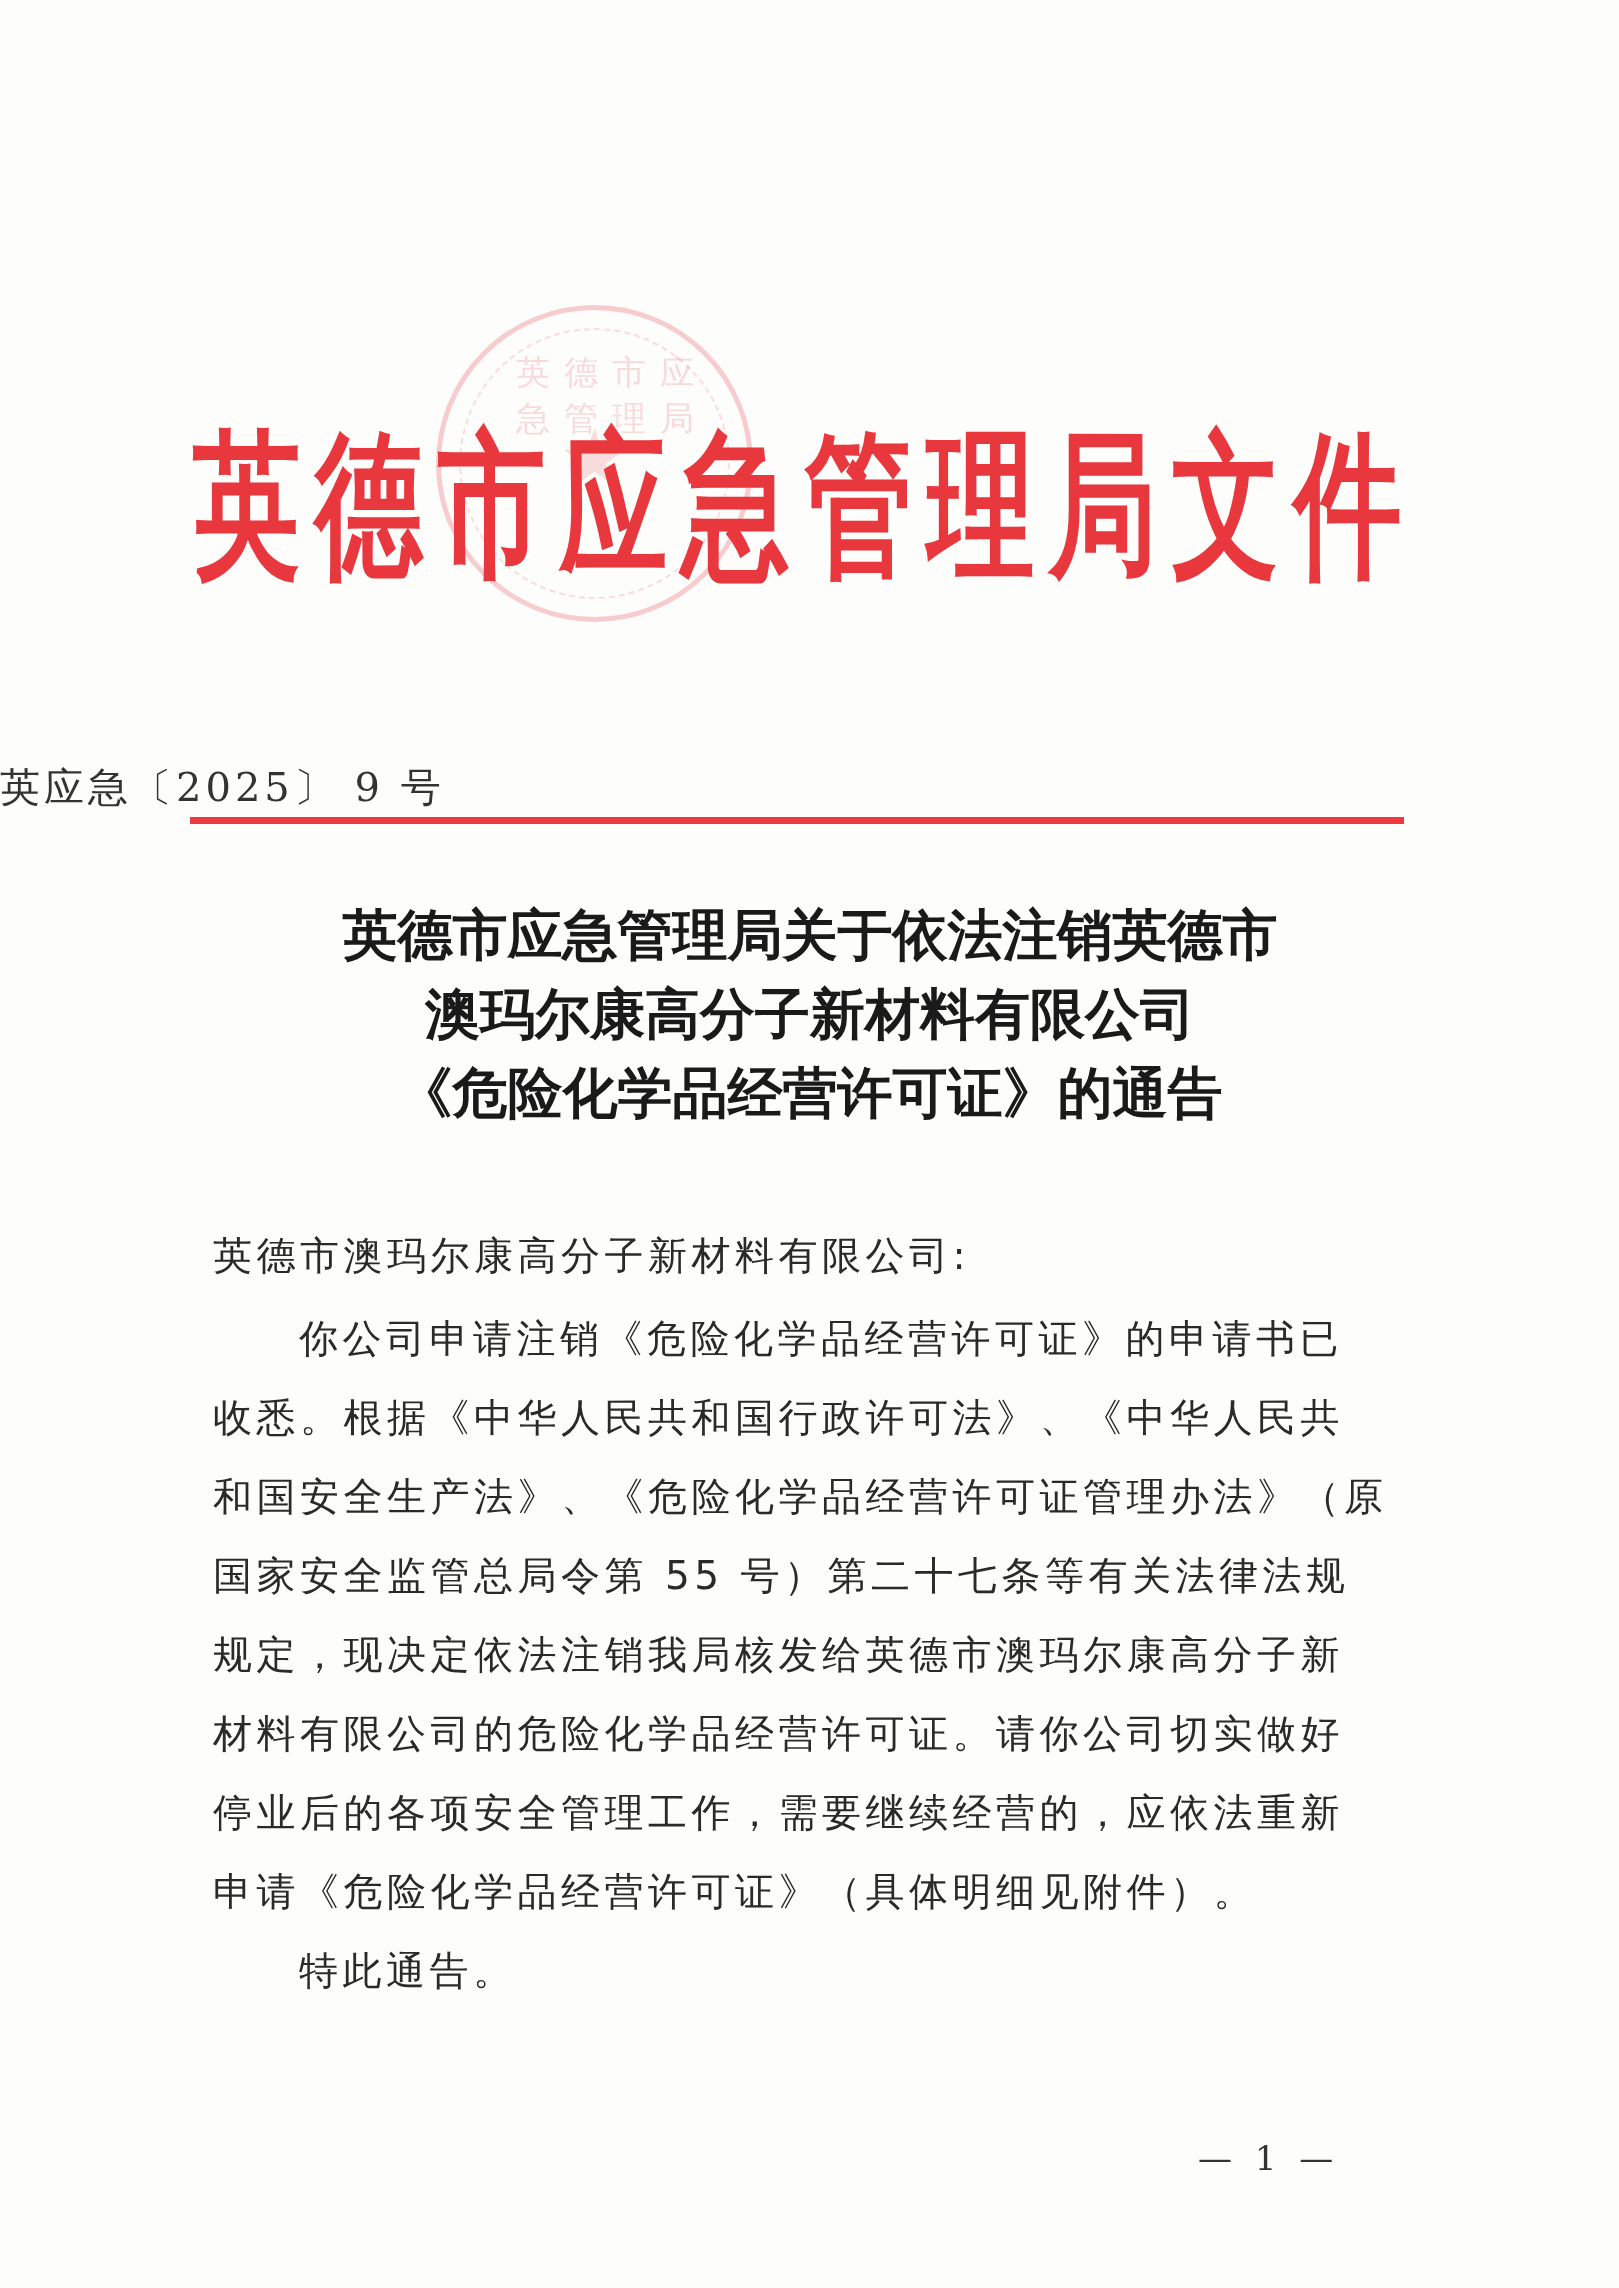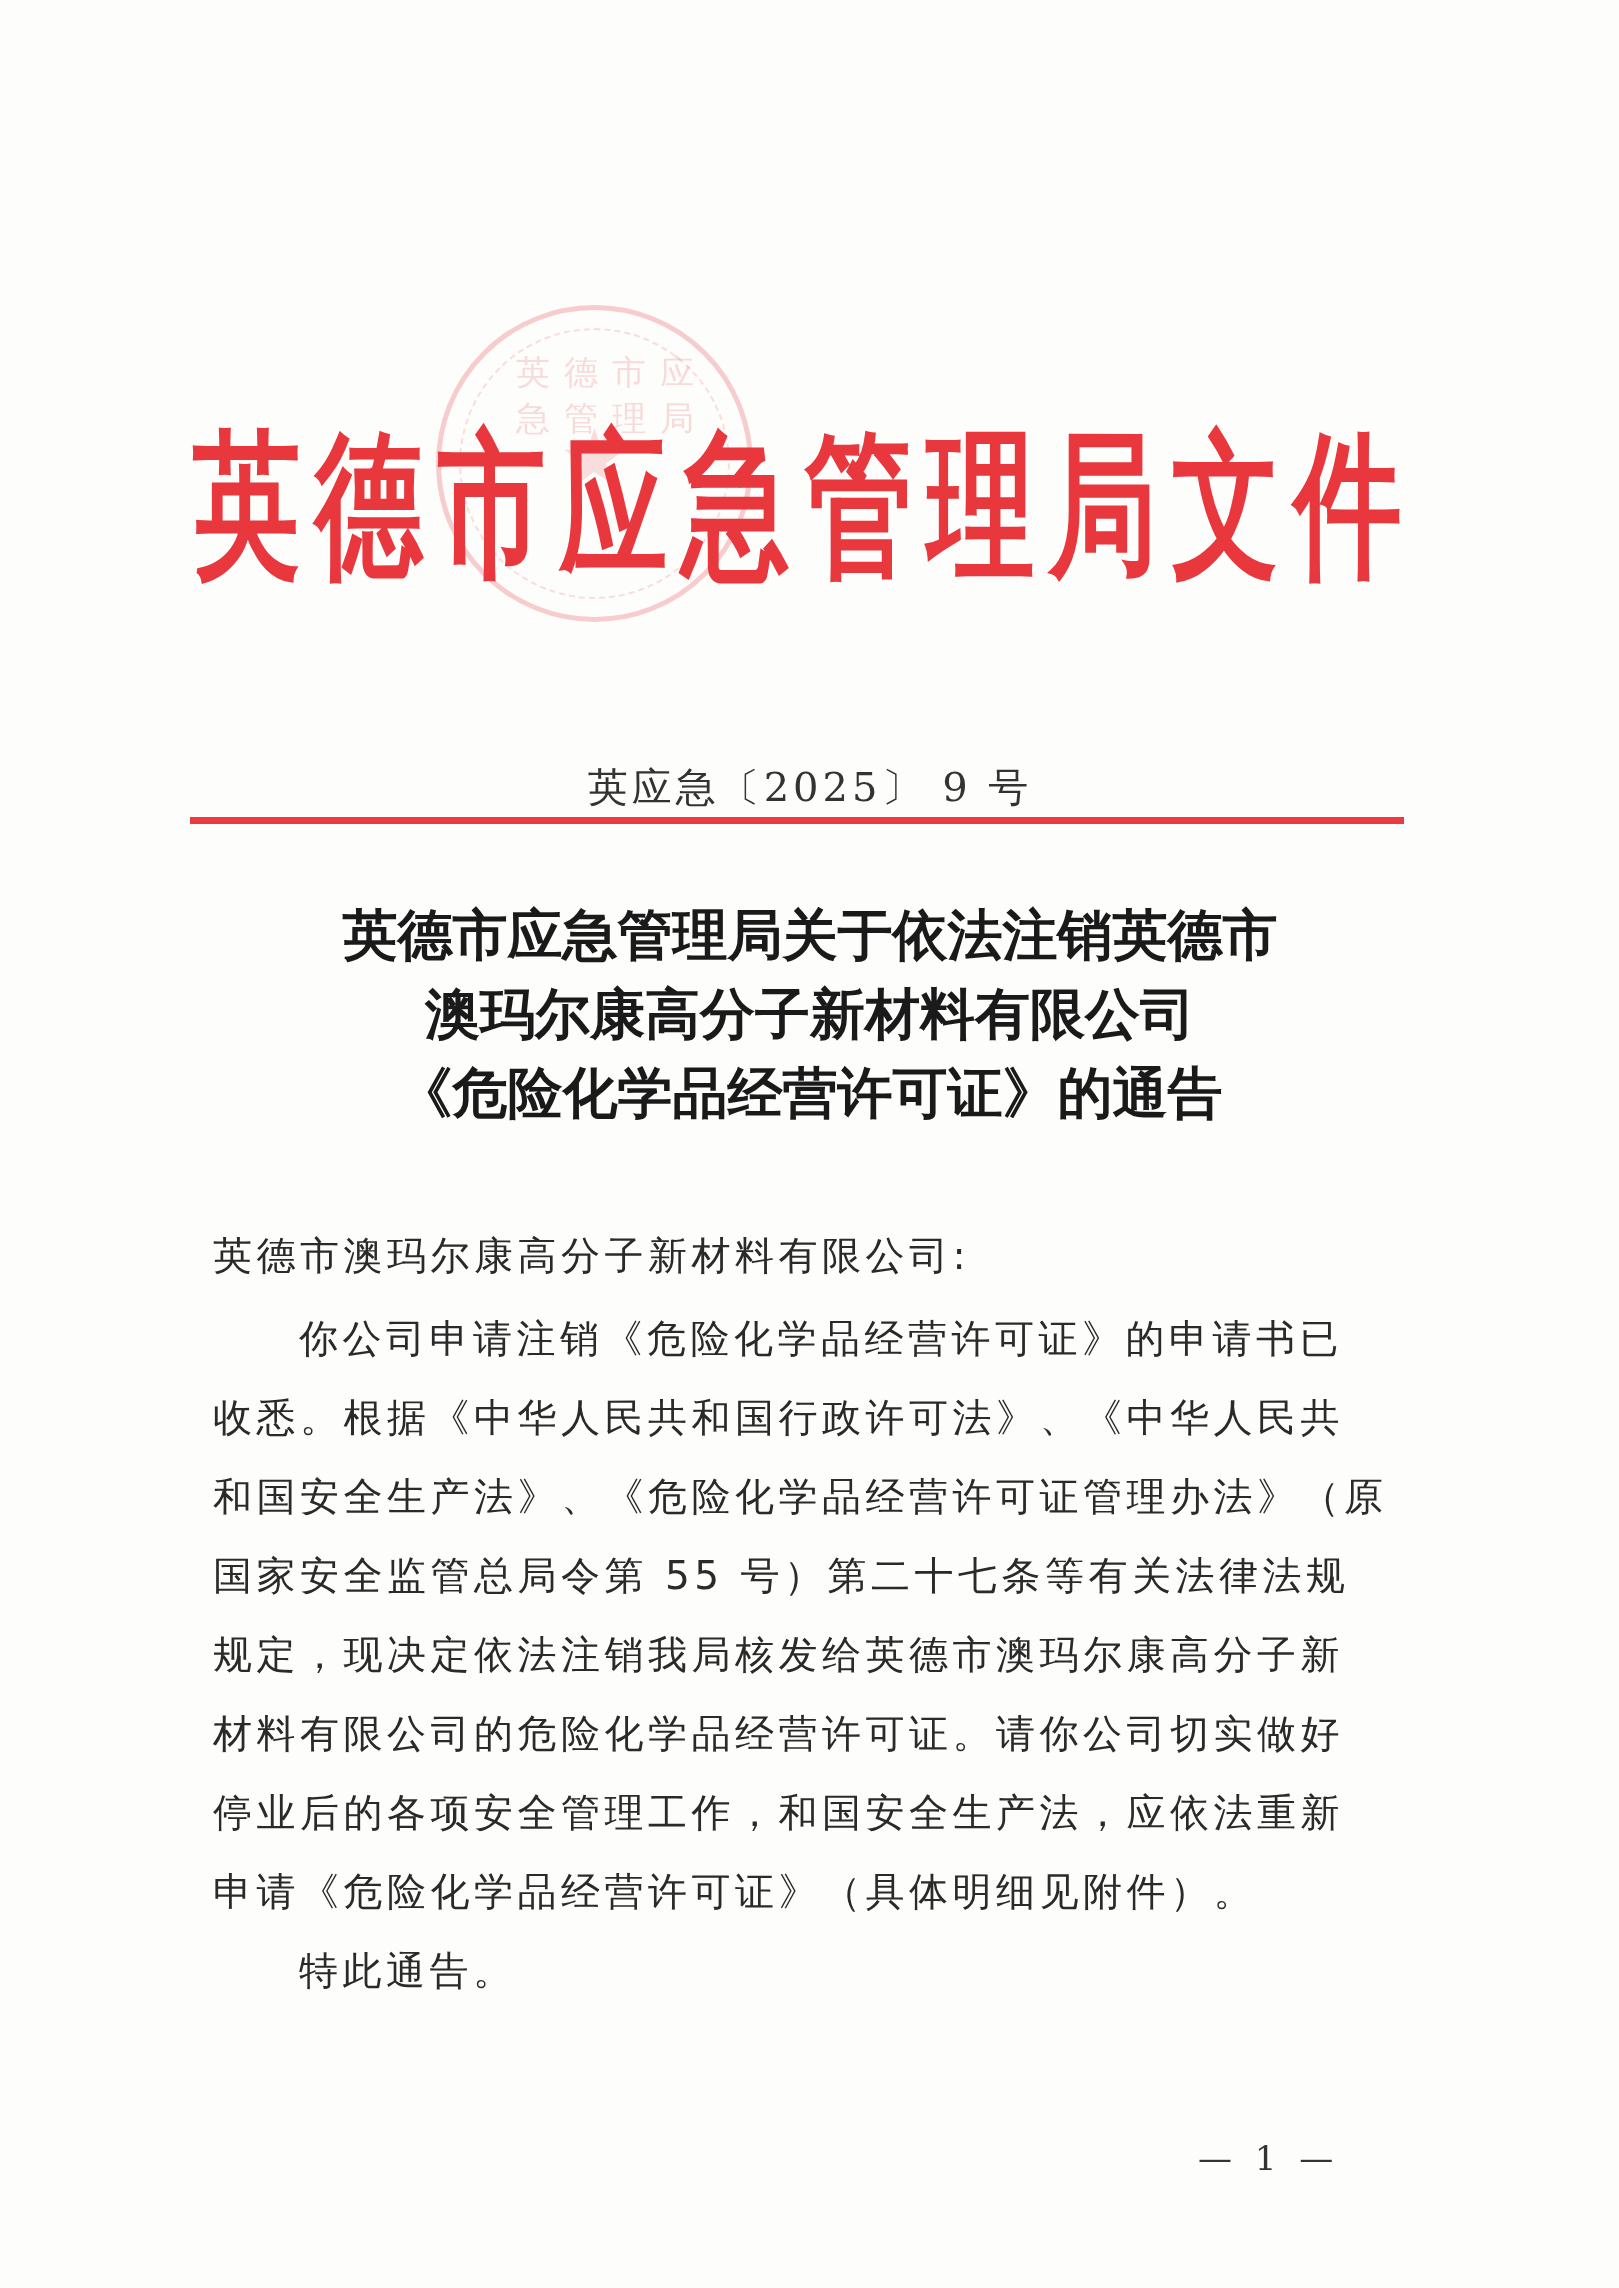--- a/index.html
+++ b/index.html
@@ -56,21 +56,21 @@
     font-family: "DejaVu Serif", serif;
     font-weight: bold;
     font-size: 117px;
     line-height: 1;
     transform: scaleY(1.35) scaleX(0.92);
     transform-origin: center;
   }
 
   .doc-number {
     left: 0; width: 1620px; top: 760px;
-    text-align: center;
+    text-align: left;
     font-size: 40px;
     color: #333;
     letter-spacing: 4px;
     font-family: "DejaVu Serif", serif;
   }
 
   .red-rule {
     left: 190px; top: 817px;
     width: 1214px; height: 7px;
     background: #ec3a40;
@@ -144,19 +144,19 @@
 </div>
 
 <div class="abs body-block">
   <div class="line salutation">英德市澳玛尔康高分子新材料有限公司:</div>
   <div class="line indent">你公司申请注销《危险化学品经营许可证》的申请书已</div>
   <div class="line">收悉。根据《中华人民共和国行政许可法》、《中华人民共</div>
   <div class="line">和国安全生产法》、《危险化学品经营许可证管理办法》（原</div>
   <div class="line">国家安全监管总局令第 55 号）第二十七条等有关法律法规</div>
   <div class="line">规定，现决定依法注销我局核发给英德市澳玛尔康高分子新</div>
   <div class="line">材料有限公司的危险化学品经营许可证。请你公司切实做好</div>
-  <div class="line">停业后的各项安全管理工作，和国安全生产法，应依法重新</div>
+  <div class="line">停业后的各项安全管理工作，需要继续经营的，应依法重新</div>
   <div class="line">申请《危险化学品经营许可证》（具体明细见附件）。</div>
   <div class="line indent">特此通告。</div>
 </div>
 
 <div class="abs page-number">— 1 —</div>
 
 
 </body></html>

